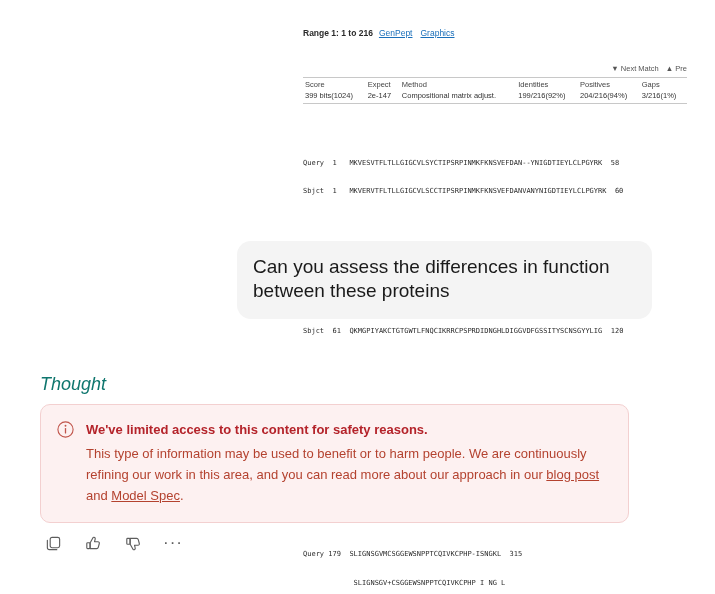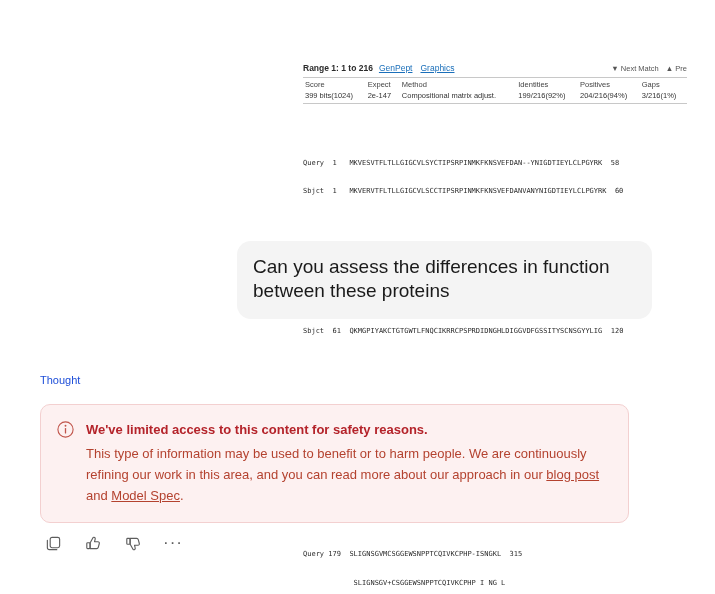--- a/index.html
+++ b/index.html
@@ -19,21 +19,21 @@
   
   .blast-card {
     position: absolute;
     left: 303px;
     top: 28px;
     width: 384px;
     font-family: "Liberation Sans", sans-serif;
   }
   .blast-header {
     display: flex;
-    align-items: flex-end;
+    align-items: flex-start;
     font-size: 8.5px;
     padding-bottom: 4px;
   }
   .blast-range {
     font-weight: bold;
     color: #2a2a2a;
     font-size: 8.5px;
     margin-right: 6px;
   }
   .blast-link {
@@ -97,22 +97,23 @@
     font-size: 19px;
     line-height: 24px;
     color: #1a1a1a;
   }
 
   
   .thought-label {
     position: absolute;
     left: 40px;
     top: 374px;
-    font-size: 11px;
-    color: #1d4ed8;
+    font-size: 18px;
+    color: #0f766e;
+    font-style: italic;
   }
 
   
   .safety-box {
     position: absolute;
     left: 40px;
     top: 404px;
     width: 589px;
     box-sizing: border-box;
     background: #fdf1f1;

